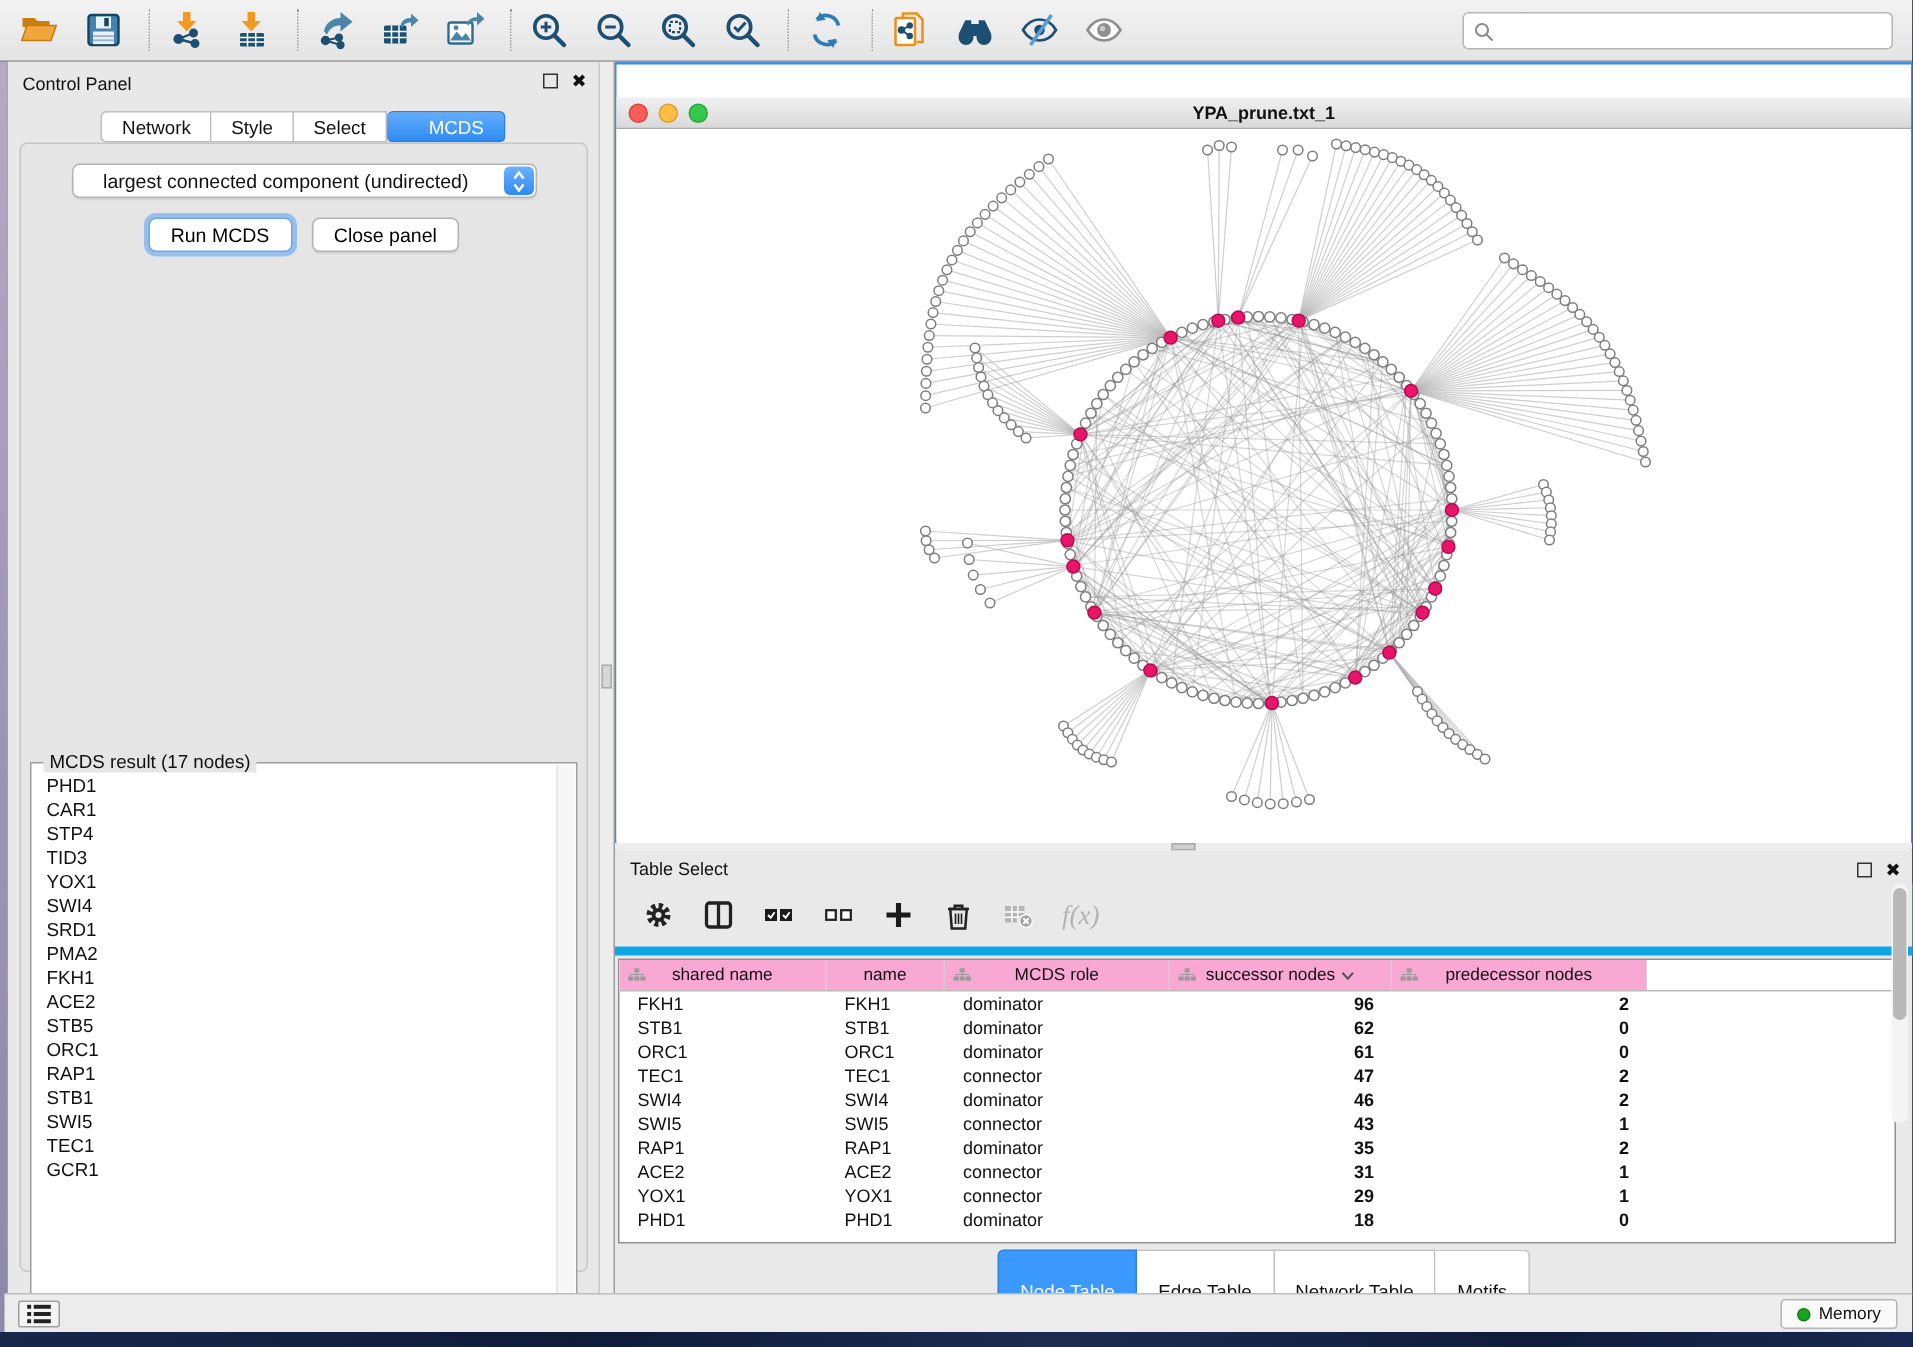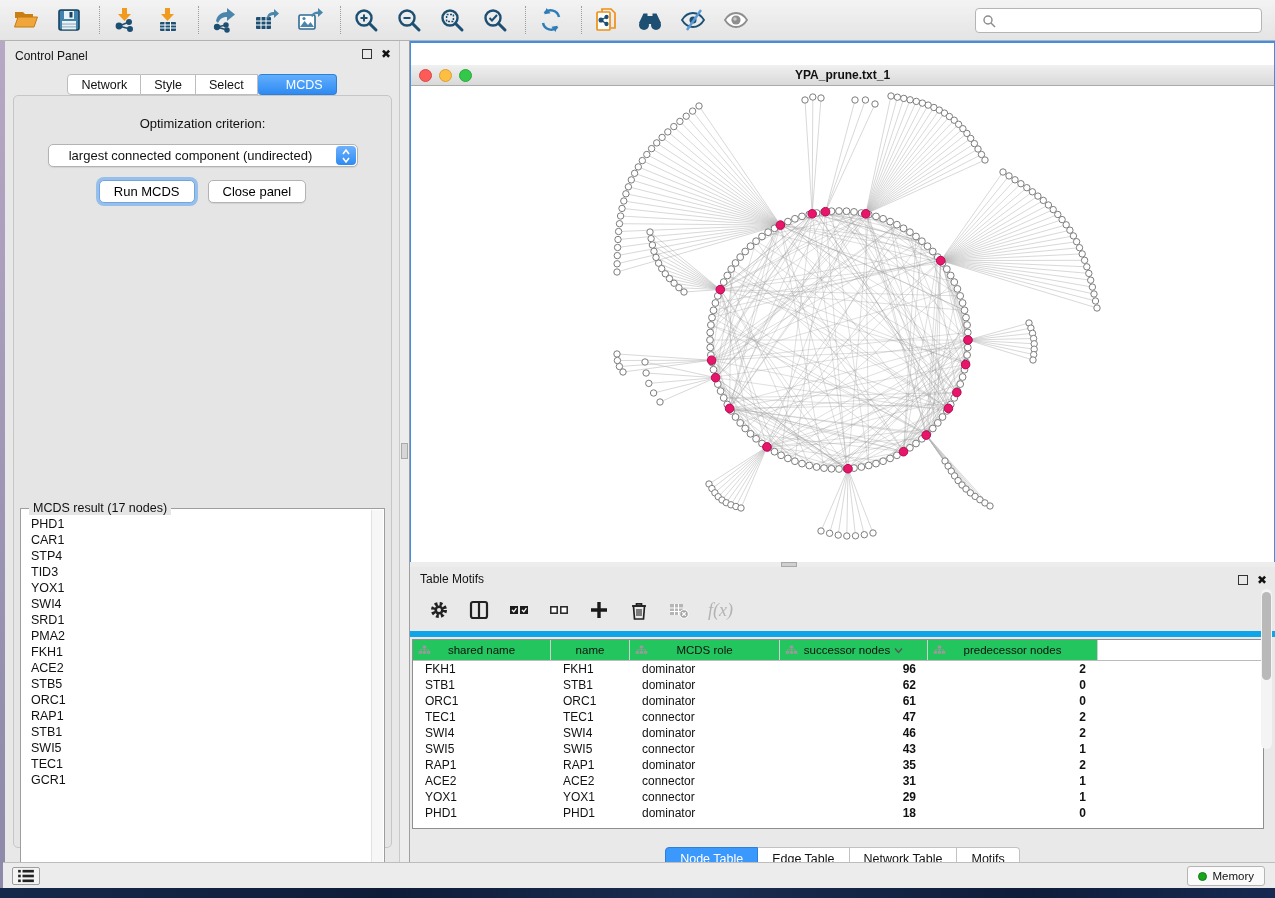--- a/index.html
+++ b/index.html
@@ -87,33 +87,33 @@
   .tp-title { position:absolute; left:10px; top:5px; font-size:12px; }
   .tp-toolbar { position:relative; height:48px; background:#e9e9e9; border-bottom:6px solid #0ea5e9;
     display:flex; align-items:center; padding-left:18px; gap:18px; }
   .tp-ico { width:22px; height:22px; display:flex; align-items:center; justify-content:center; cursor:pointer; }
   .tp-ico svg { width:20px; height:20px; }
   .tp-ico.disabled { cursor:default; }
   .fx-label { font-family:"Liberation Serif","DejaVu Serif",serif; font-style:italic; font-size:18px; color:#b3b3b3; }
   .table-wrap { position:absolute; left:2px; top:72px; width:852px; height:190px; background:#fff; border:1px solid #8f8f8f; }
   .t-head { display:grid; grid-template-columns:138px 79px 150px 148px 170px 1fr; height:21px;
     border-bottom:1px solid #bcbcbc; background:#fff; }
-  .th { position:relative; background:#22c55e; border-right:1px solid #cfcfcf; font-size:11.5px;
+  .th { position:relative; background:#f9a8d4; border-right:1px solid #cfcfcf; font-size:11.5px;
     display:flex; align-items:center; justify-content:center; gap:4px; cursor:pointer; }
   .th:nth-child(6) { background:transparent; border-right:none; cursor:default; }
   .th .tree-ico { position:absolute; left:5px; top:4px; }
   .t-body { position:relative; }
   .tr { display:grid; grid-template-columns:138px 79px 150px 148px 170px 1fr; height:16px; cursor:pointer; }
   .td { font-size:12px; line-height:16px; padding:0 12px; white-space:nowrap; overflow:hidden; }
   .td.num { text-align:right; padding-right:12px;font-weight:bold; }
   .t-scroll { position:absolute; top:22px; right:3px; width:11px; height:160px; background:#f4f4f4; border-radius:6px; }
   .t-thumb { position:absolute; top:3px; left:1px; width:9px; height:88px; background:#b9b9b9; border-radius:5px; }
   .tp-tabs { position:absolute; left:0; top:266px; width:100%; display:flex; justify-content:center; }
-  .tp-tab { height:23px; line-height:22px; padding:0 14px; font-size:12.5px; background:#fff;
-    border:1px solid #c2c2c2; border-left:none; cursor:pointer;margin-top:14px; }
+  .tp-tab { height:23px; line-height:22px; padding:16px 14px; font-size:12.5px; background:#fff;
+    border:1px solid #c2c2c2; border-left:none; cursor:pointer; }
   .tp-tab:first-child { border-left:1px solid #c2c2c2; border-radius:4px 0 0 4px; }
   .tp-tab:last-child { border-radius:0 4px 4px 0; }
   .tp-tab.active { background:#3b98fc; color:#fff; border-color:#2e7fd8; }
 
   
   .status-bar { position:absolute; left:3px; top:862px; width:1272px; height:26px;
     background:#ececec; border-top:1px solid #bdbdbd; }
   .list-btn { position:absolute; left:9px; top:4px; width:28px; height:18px; background:#f4f4f4;
     border:1px solid #9e9e9e; border-radius:2px; display:flex; align-items:center; justify-content:center; cursor:pointer; }
   .memory-btn { position:absolute; right:10px; top:3px; height:20px; padding:0 10px; background:#fafafa;
@@ -286,21 +286,20 @@
         <span class="close-ico">✖</span>
       </span>
     </div>
     <div class="cp-tabs">
         <div class="cp-tab">Network</div>
         <div class="cp-tab">Style</div>
         <div class="cp-tab">Select</div>
         <div class="cp-tab active">MCDS</div>
       </div>
     <div class="cp-body">
-      <div class="opt-label">Optimization criterion:</div>
       <div class="select">
         <span>largest connected component (undirected)</span>
         <span class="stepper">
           <svg viewBox="0 0 10 16">
               <path d="M2 6l3-4 3 4" fill="none" stroke="#fff" stroke-width="1.6"></path>
               <path d="M2 10l3 4 3-4" fill="none" stroke="#fff" stroke-width="1.6"></path>
             </svg>
         </span>
       </div>
       <div class="btn-row">
@@ -980,21 +979,21 @@
         </svg>
     </div>
   </div>
 
   <div class="h-split">
       <div class="handle"></div>
     </div>
 
   <div class="table-panel">
     <div class="tp-header">
-      <span class="tp-title">Table Motifs</span>
+      <span class="tp-title">Table Select</span>
       <span class="win-icons">
         <span class="float-ico"></span>
         <span class="close-ico">✖</span>
       </span>
     </div>
     <div class="tp-toolbar">
       <span class="tp-ico">
         <svg viewBox="0 0 20 20">
             <circle cx="10" cy="10" r="6" fill="none" stroke="#222" stroke-width="4" stroke-dasharray="2.6 2.1"></circle>
             <circle cx="10" cy="10" r="4.6" fill="#222"></circle>

